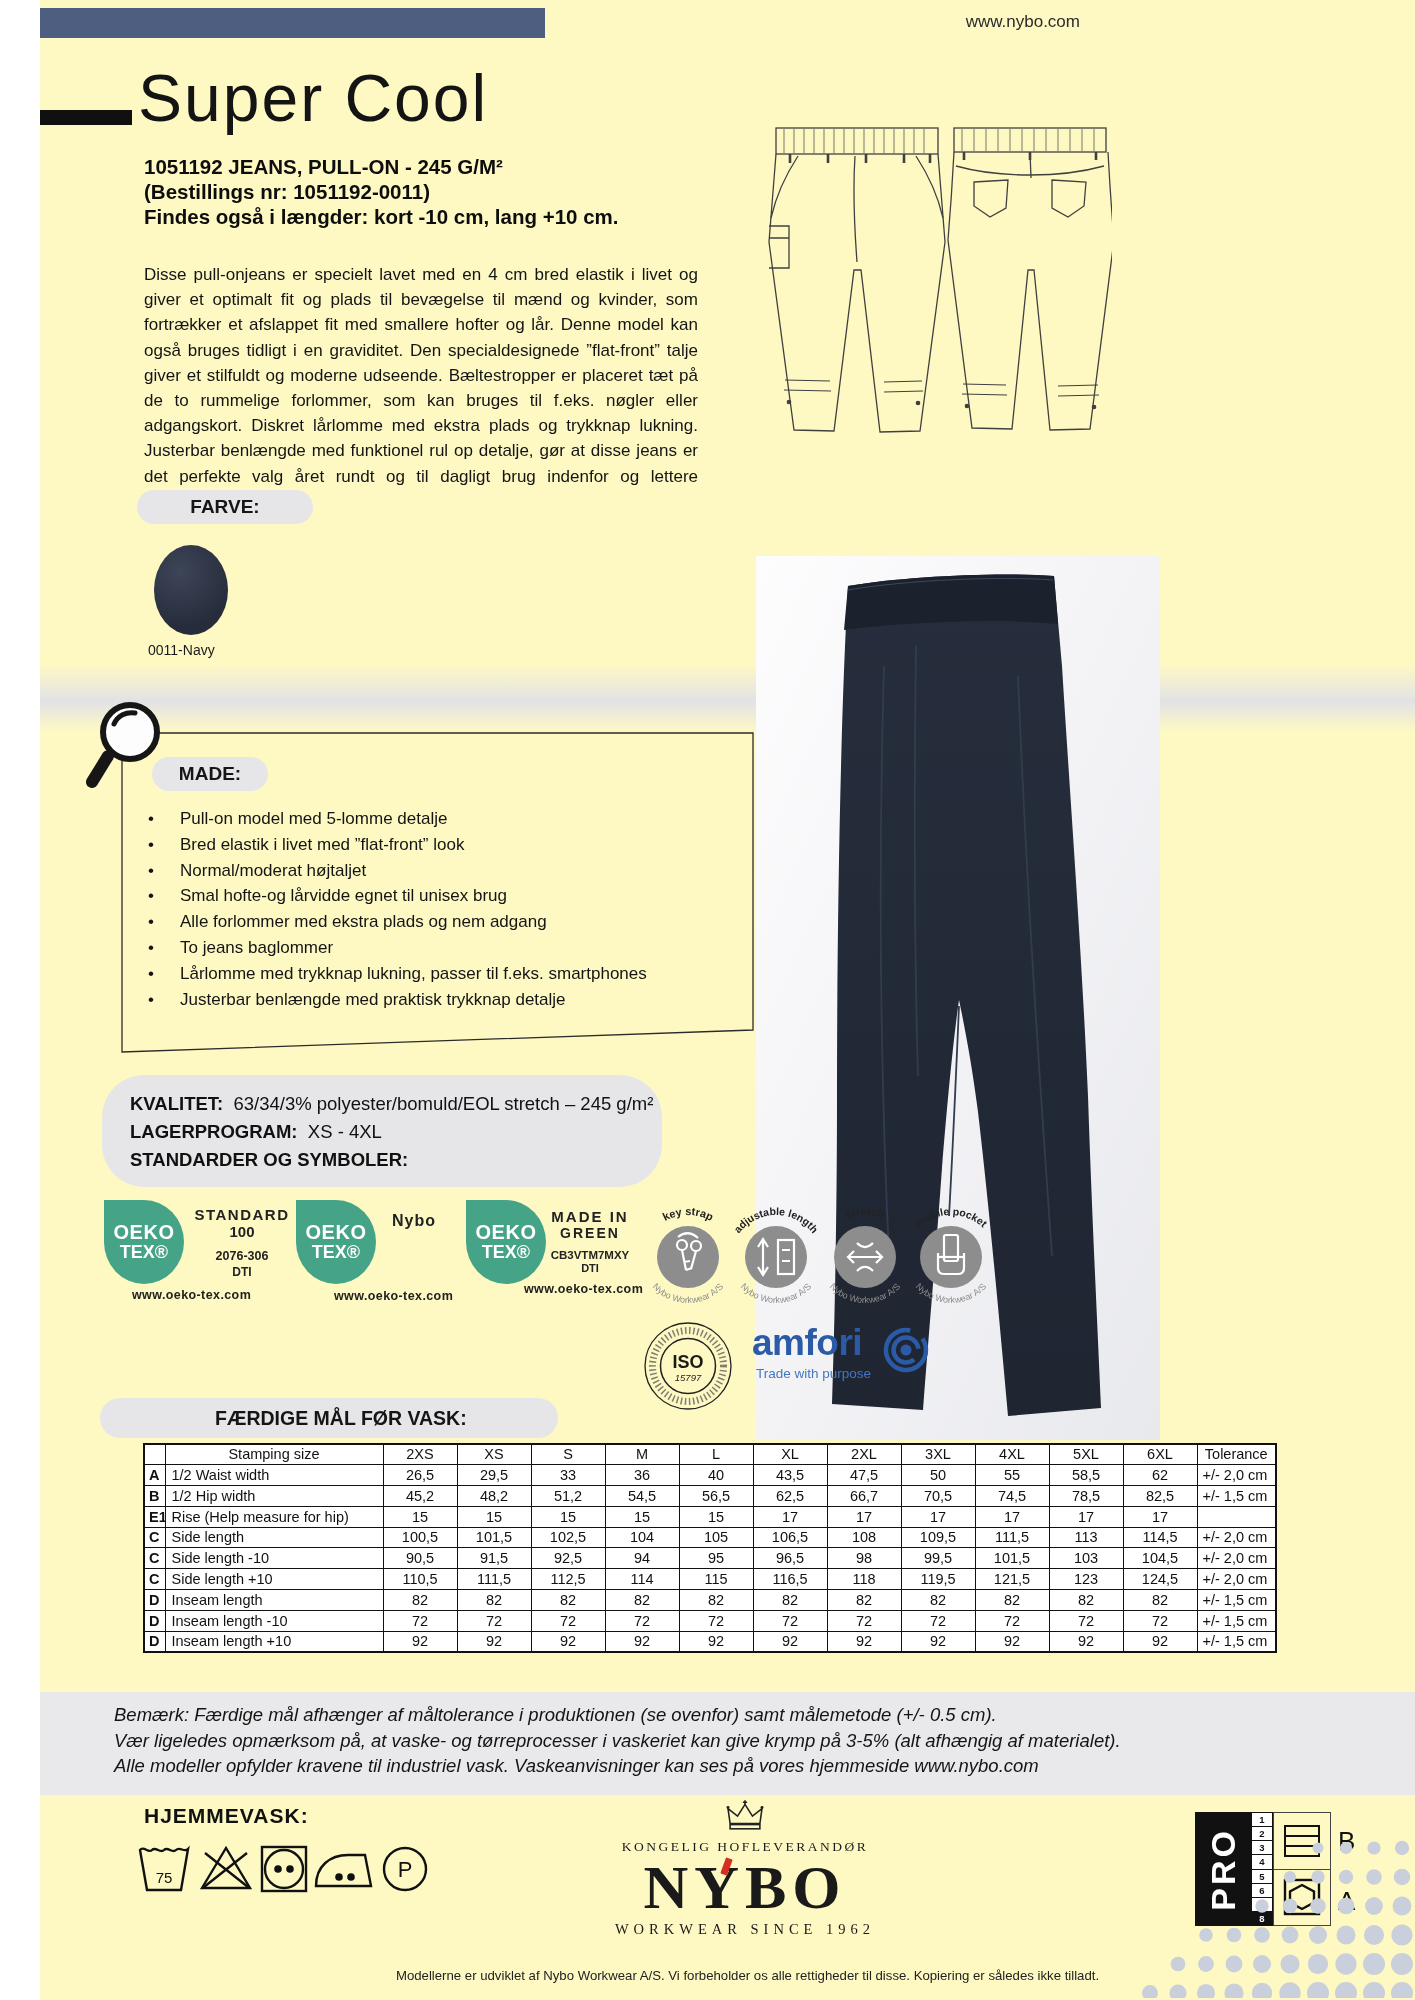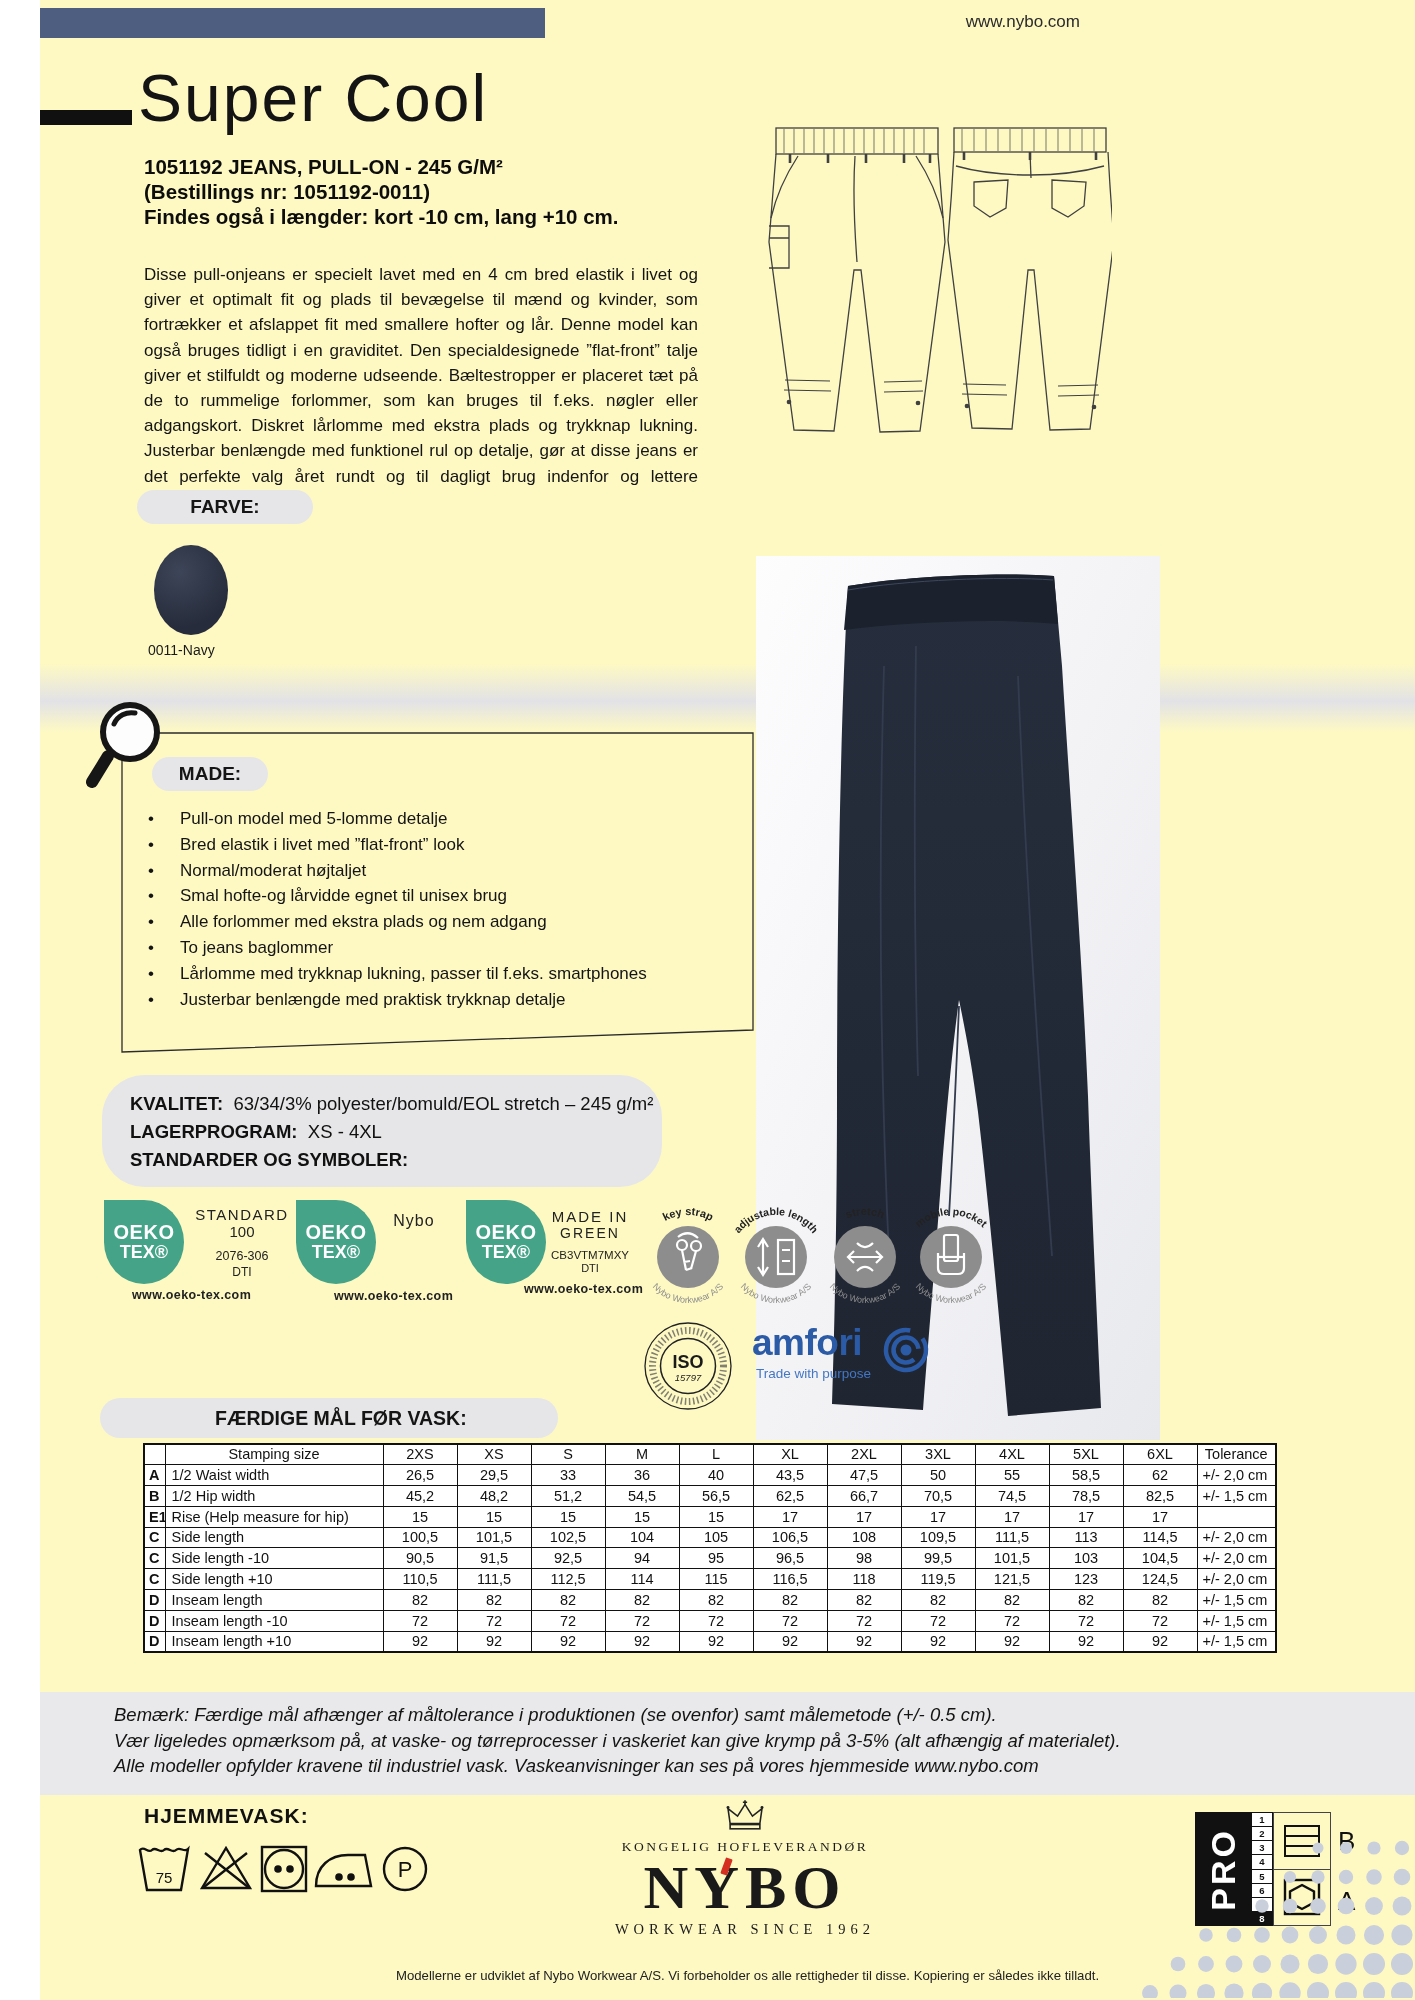--- a/index.html
+++ b/index.html
@@ -33,21 +33,21 @@
 
   .kvalitet-box { position:absolute; left:62px; top:1075px; width:560px; height:112px; background:#e6e6e8;
                   border-radius:42px; padding:15px 0 0 28px; font-size:18.5px; line-height:28px; color:#111; }
   .kvalitet-box b { font-weight:bold; }
 
   .droplet { position:absolute; width:80px; height:84px; background:#45a487; border-radius:0 52% 52% 52%;
              color:#fff; display:flex; flex-direction:column; align-items:center; justify-content:center;
              font-weight:bold; line-height:1.05; }
   .droplet .d1 { font-size:20px; letter-spacing:.5px; }
   .droplet .d2 { font-size:18px; }
-  .oeko-side { position:absolute; text-align:center; font-weight:normal; color:#222; }
+  .oeko-side { position:absolute; text-align:center; font-weight:bold; color:#222; }
   .oeko-url { position:absolute; font-size:12.5px; font-weight:bold; color:#222; letter-spacing:.4px; }
 
   .amfori-word { position:absolute; left:712px; top:1322px; font-size:37px; font-weight:bold; color:#2b5ba6; letter-spacing:-0.5px; }
   .amfori-tag  { position:absolute; left:716px; top:1366px; font-size:13.5px; color:#4377c4; }
 
   #mtable { position:absolute; left:103px; top:1443px; width:1132px; border-collapse:collapse; table-layout:fixed;
             font-size:14.5px; border:2.5px solid #111; background:#fff; }
   #mtable th, #mtable td { border:1.4px solid #111; height:20.8px; padding:0 3px; text-align:center; font-weight:normal; line-height:1; overflow:hidden; white-space:nowrap; }
   #mtable .c-key { font-weight:bold; text-align:left; padding-left:4px; }
   #mtable .c-label { text-align:left; padding-left:6px; }

